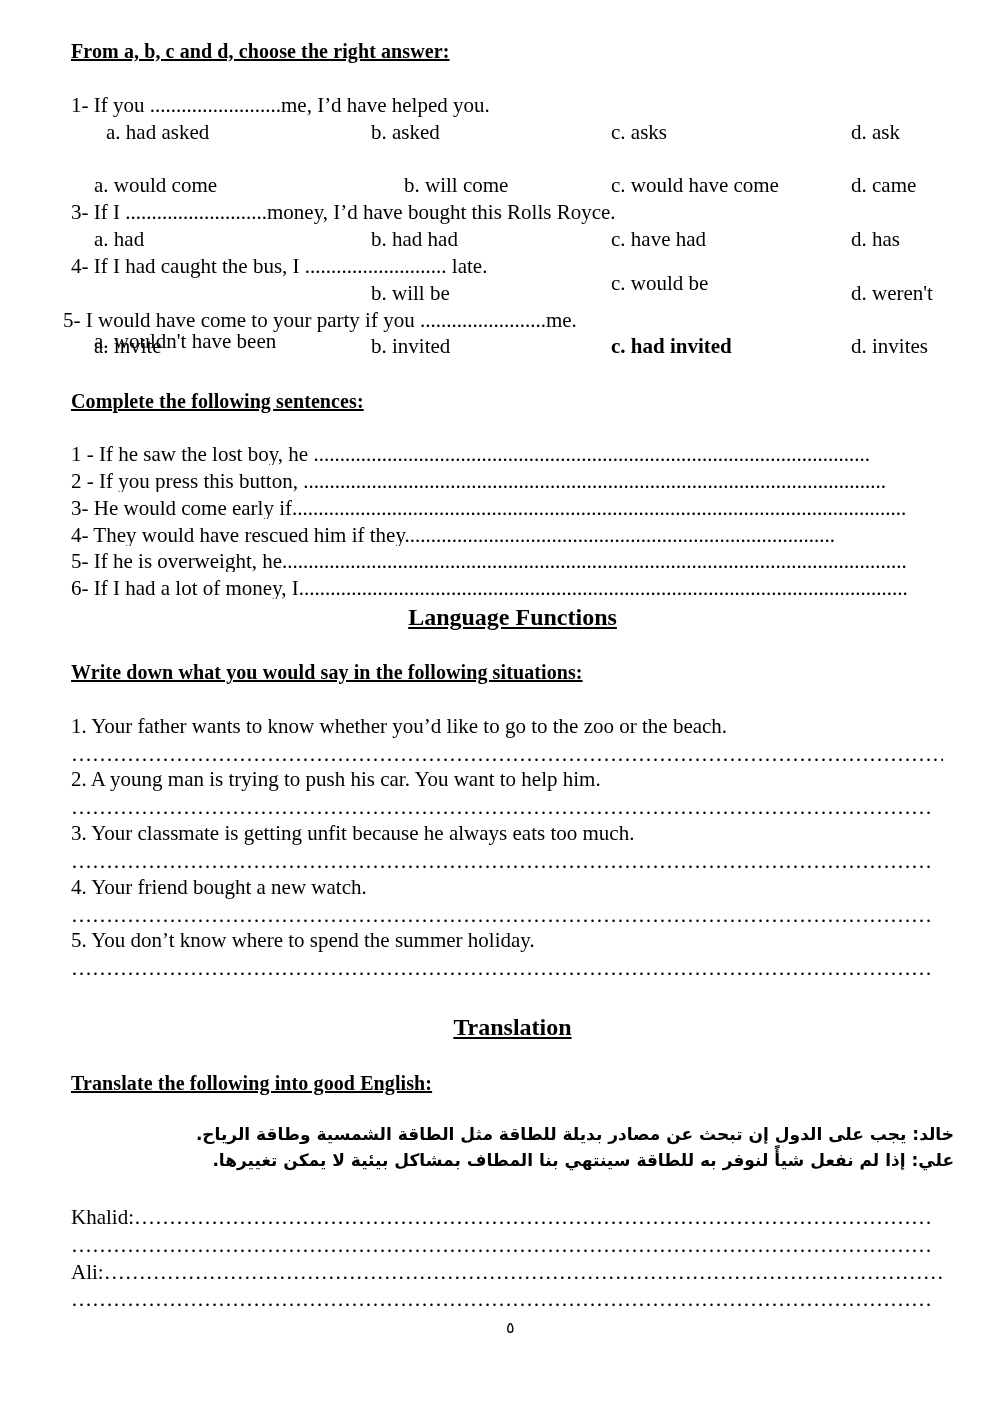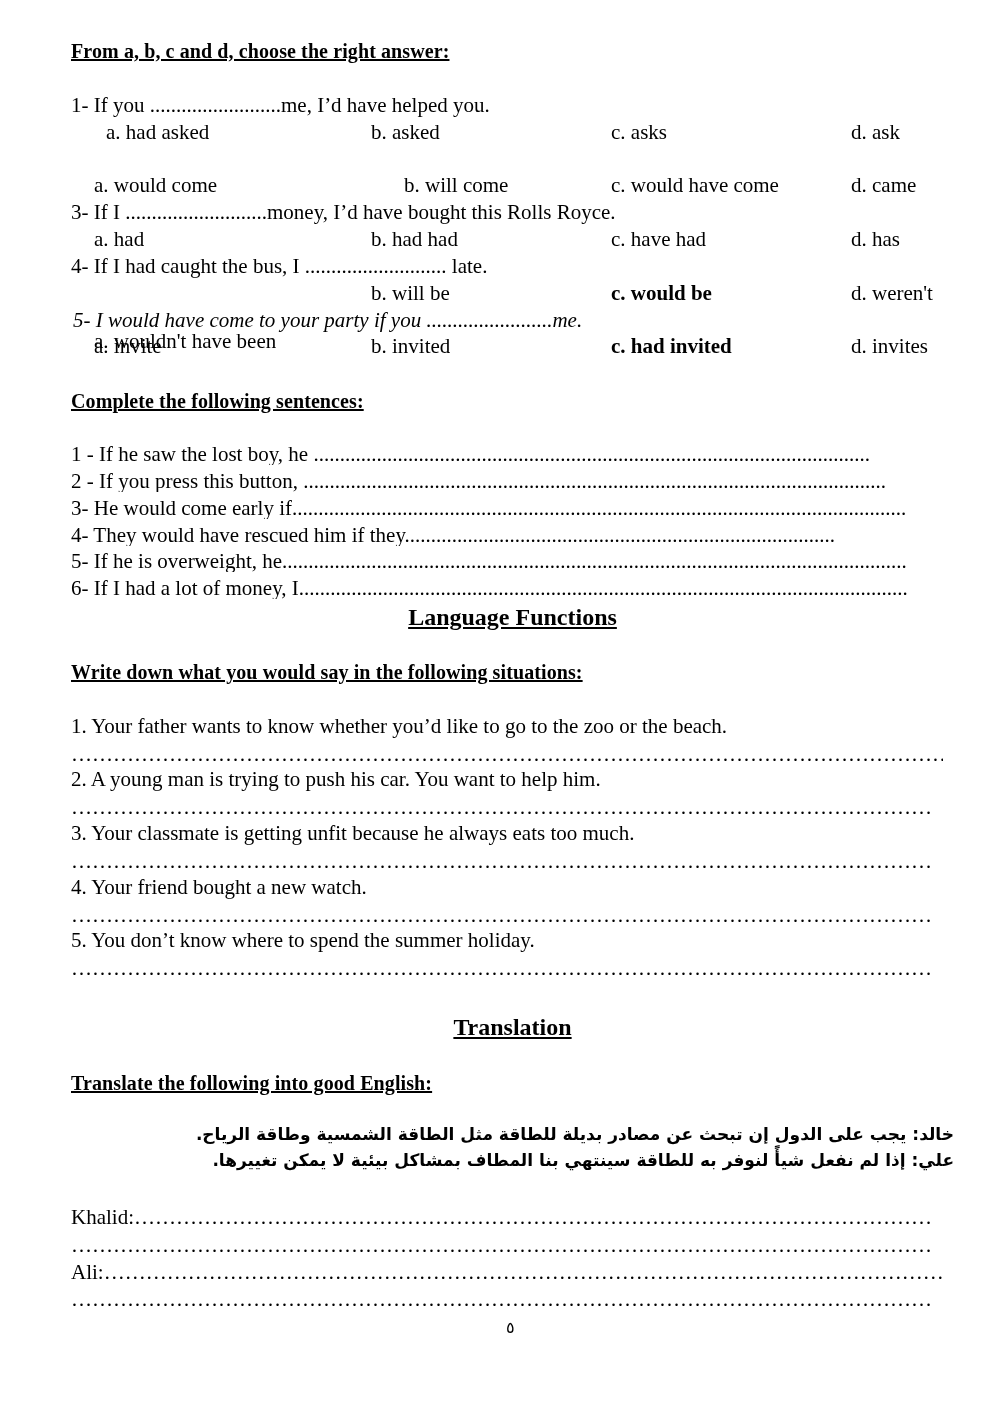--- a/index.html
+++ b/index.html
@@ -76,24 +76,24 @@
 
   <div class="abs q" style="left:71px; top:202px;">3- If I ...........................money, I’d have bought this Rolls Royce.</div>
   <div class="abs opt" style="left:94px; top:229px;">a. had</div>
   <div class="abs opt" style="left:371px; top:229px;">b. had had</div>
   <div class="abs opt" style="left:611px; top:229px;">c. have had</div>
   <div class="abs opt" style="left:851px; top:229px;">d. has</div>
 
   <div class="abs q" style="left:71px; top:256px;">4- If I had caught the bus, I ........................... late.</div>
   <div class="abs opt" style="left:94px; top:283px;margin-top:48px;">a. wouldn't have been</div>
   <div class="abs opt" style="left:371px; top:283px;">b. will be</div>
-  <div class="abs opt" style="left:611px; top:283px;font-weight:bold;">c. would be</div>
+  <div class="abs opt" style="left:611px; top:273px;">c. would be</div>
   <div class="abs opt" style="left:851px; top:283px;">d. weren't</div>
 
-  <div class="abs q" style="left:73px; top:310px;font-style:italic;">5- I would have come to your party if you ........................me.</div>
+  <div class="abs q" style="left:63px; top:310px;">5- I would have come to your party if you ........................me.</div>
   <div class="abs opt" style="left:94px; top:336px;">a. invite</div>
   <div class="abs opt" style="left:371px; top:336px;">b. invited</div>
   <div class="abs opt" style="left:611px; top:336px;font-weight:bold;">c. had invited</div>
   <div class="abs opt" style="left:851px; top:336px;">d. invites</div>
 
   <div class="abs heading" style="left:71px; top:391px;">Complete the following sentences:</div>
   <div class="abs dots" style="left:71px; top:444px; width:872px;">1 - If he saw the lost boy, he ..........................................................................................................</div>
   <div class="abs dots" style="left:71px; top:471px; width:878px;">2 - If you press this button, ...............................................................................................................</div>
   <div class="abs dots" style="left:71px; top:498px; width:866px;">3- He would come early if.....................................................................................................................</div>
   <div class="abs dots" style="left:71px; top:525px; width:868px;">4- They would have rescued him if they..................................................................................</div>

